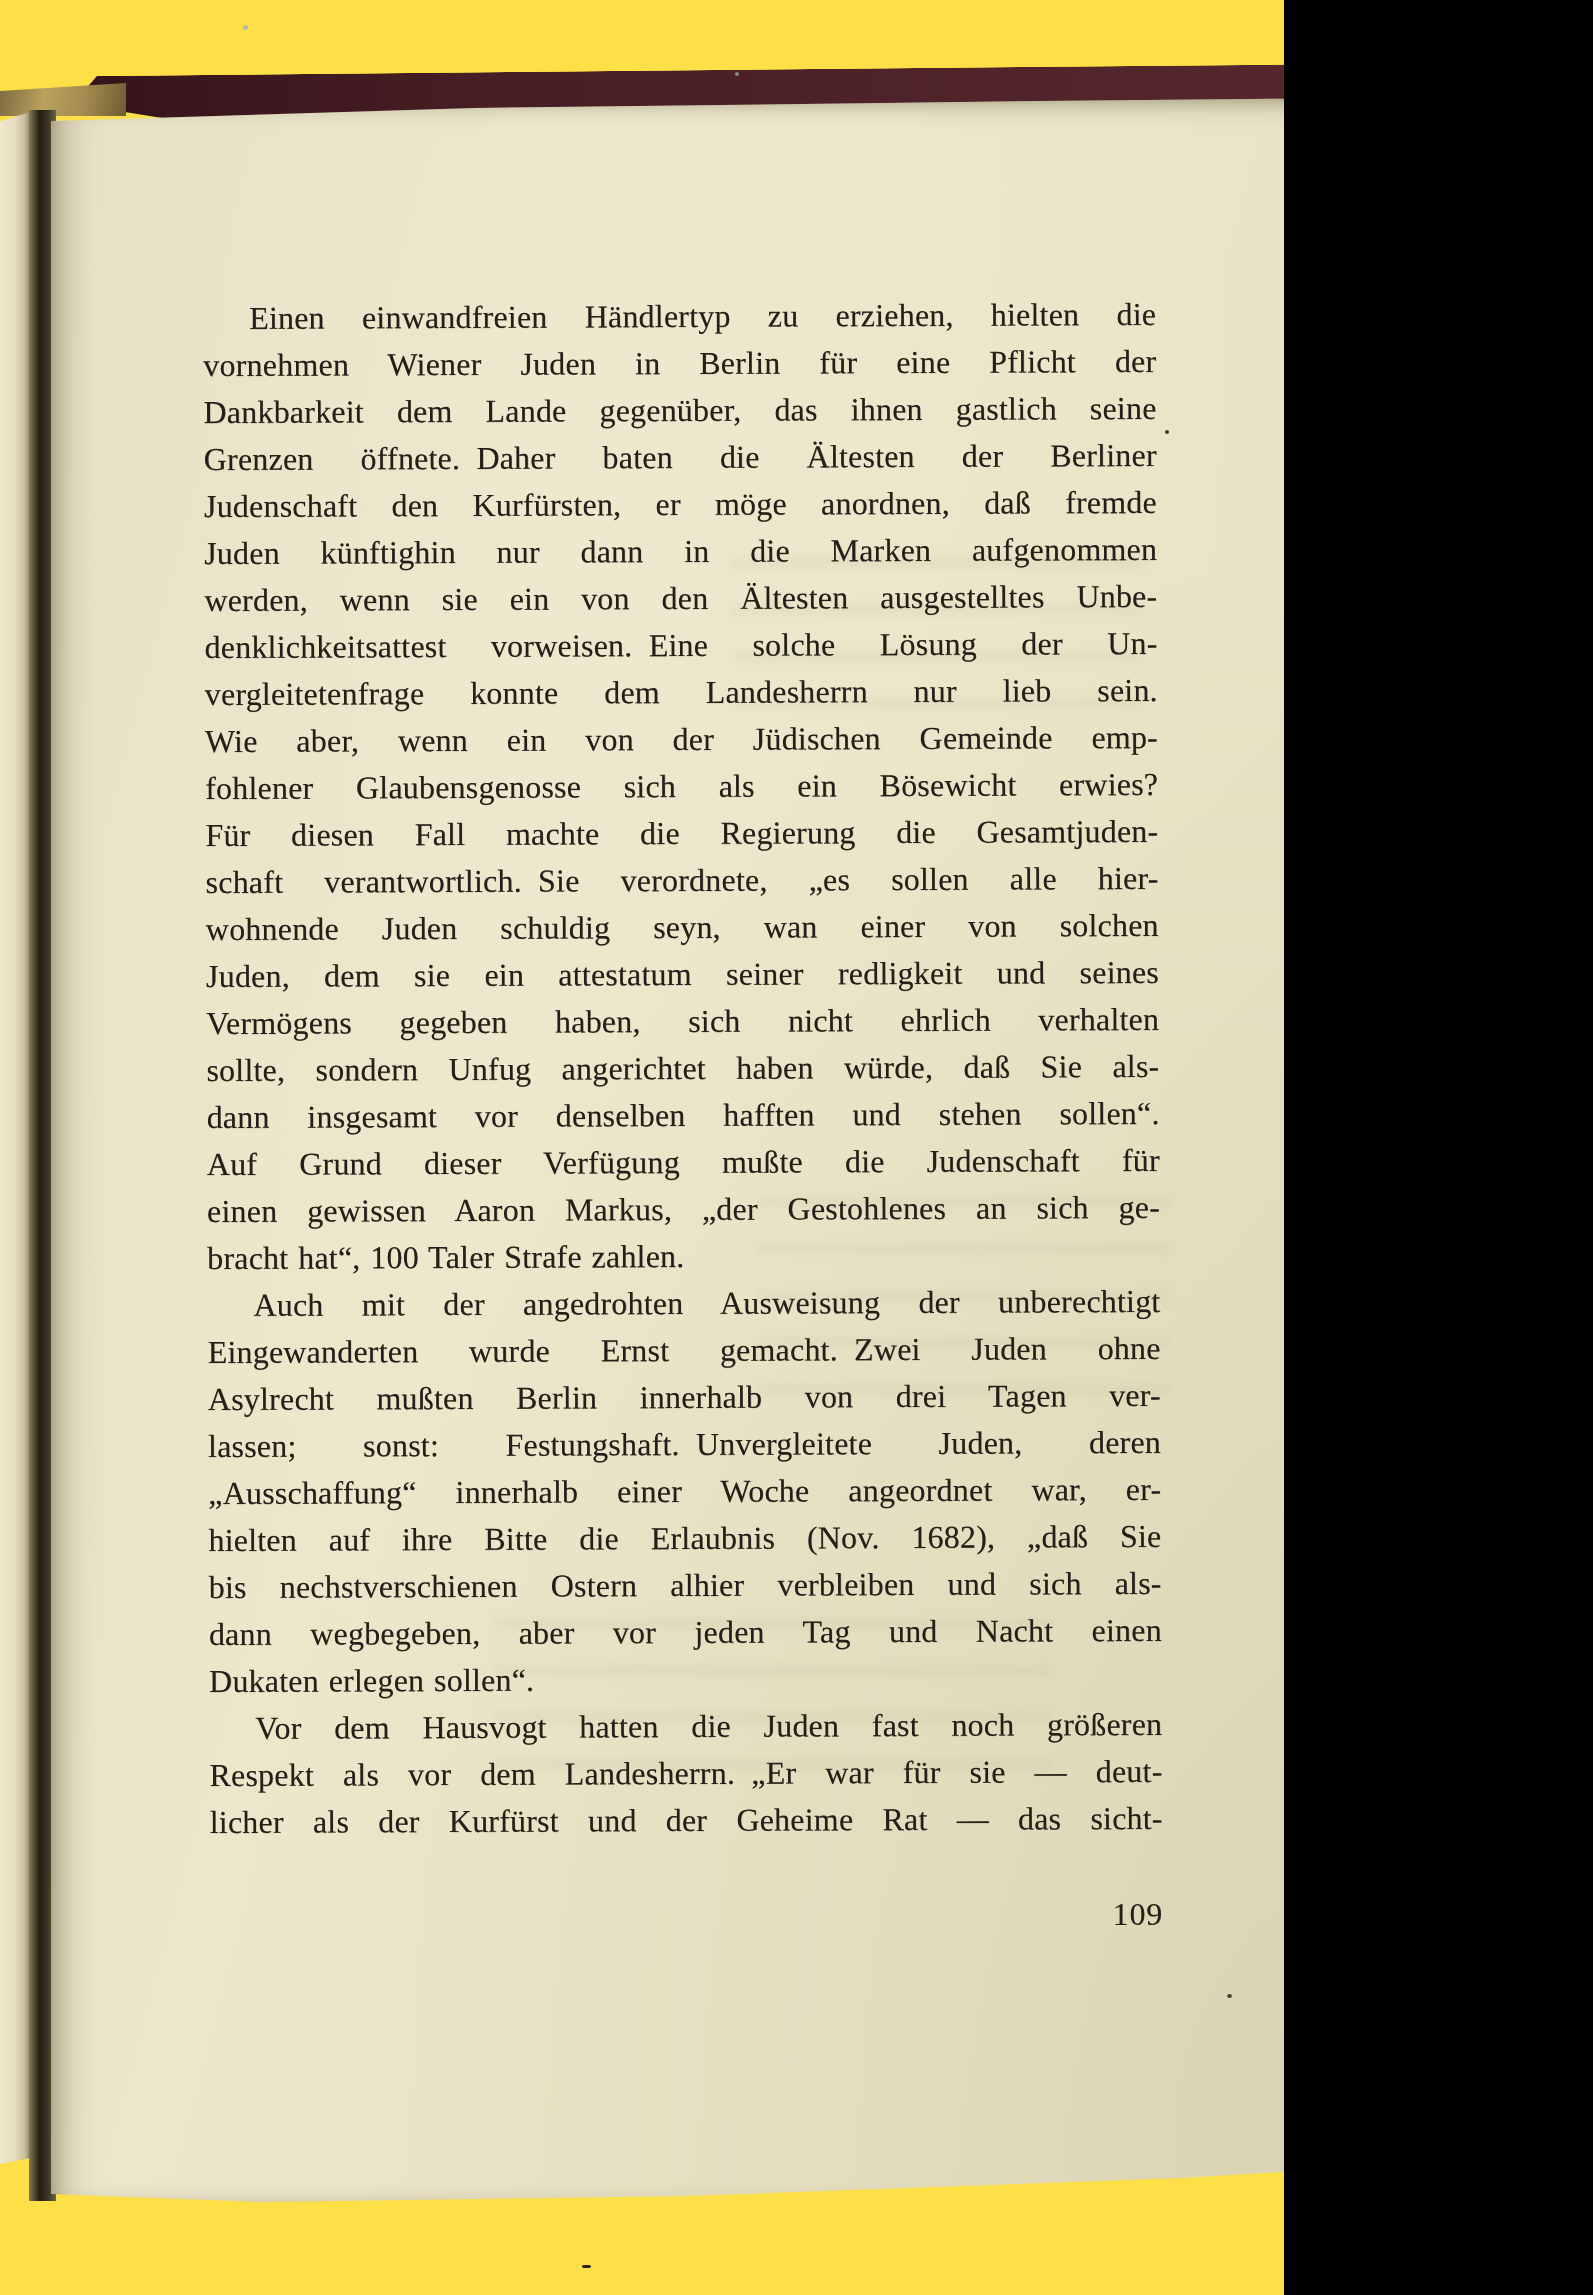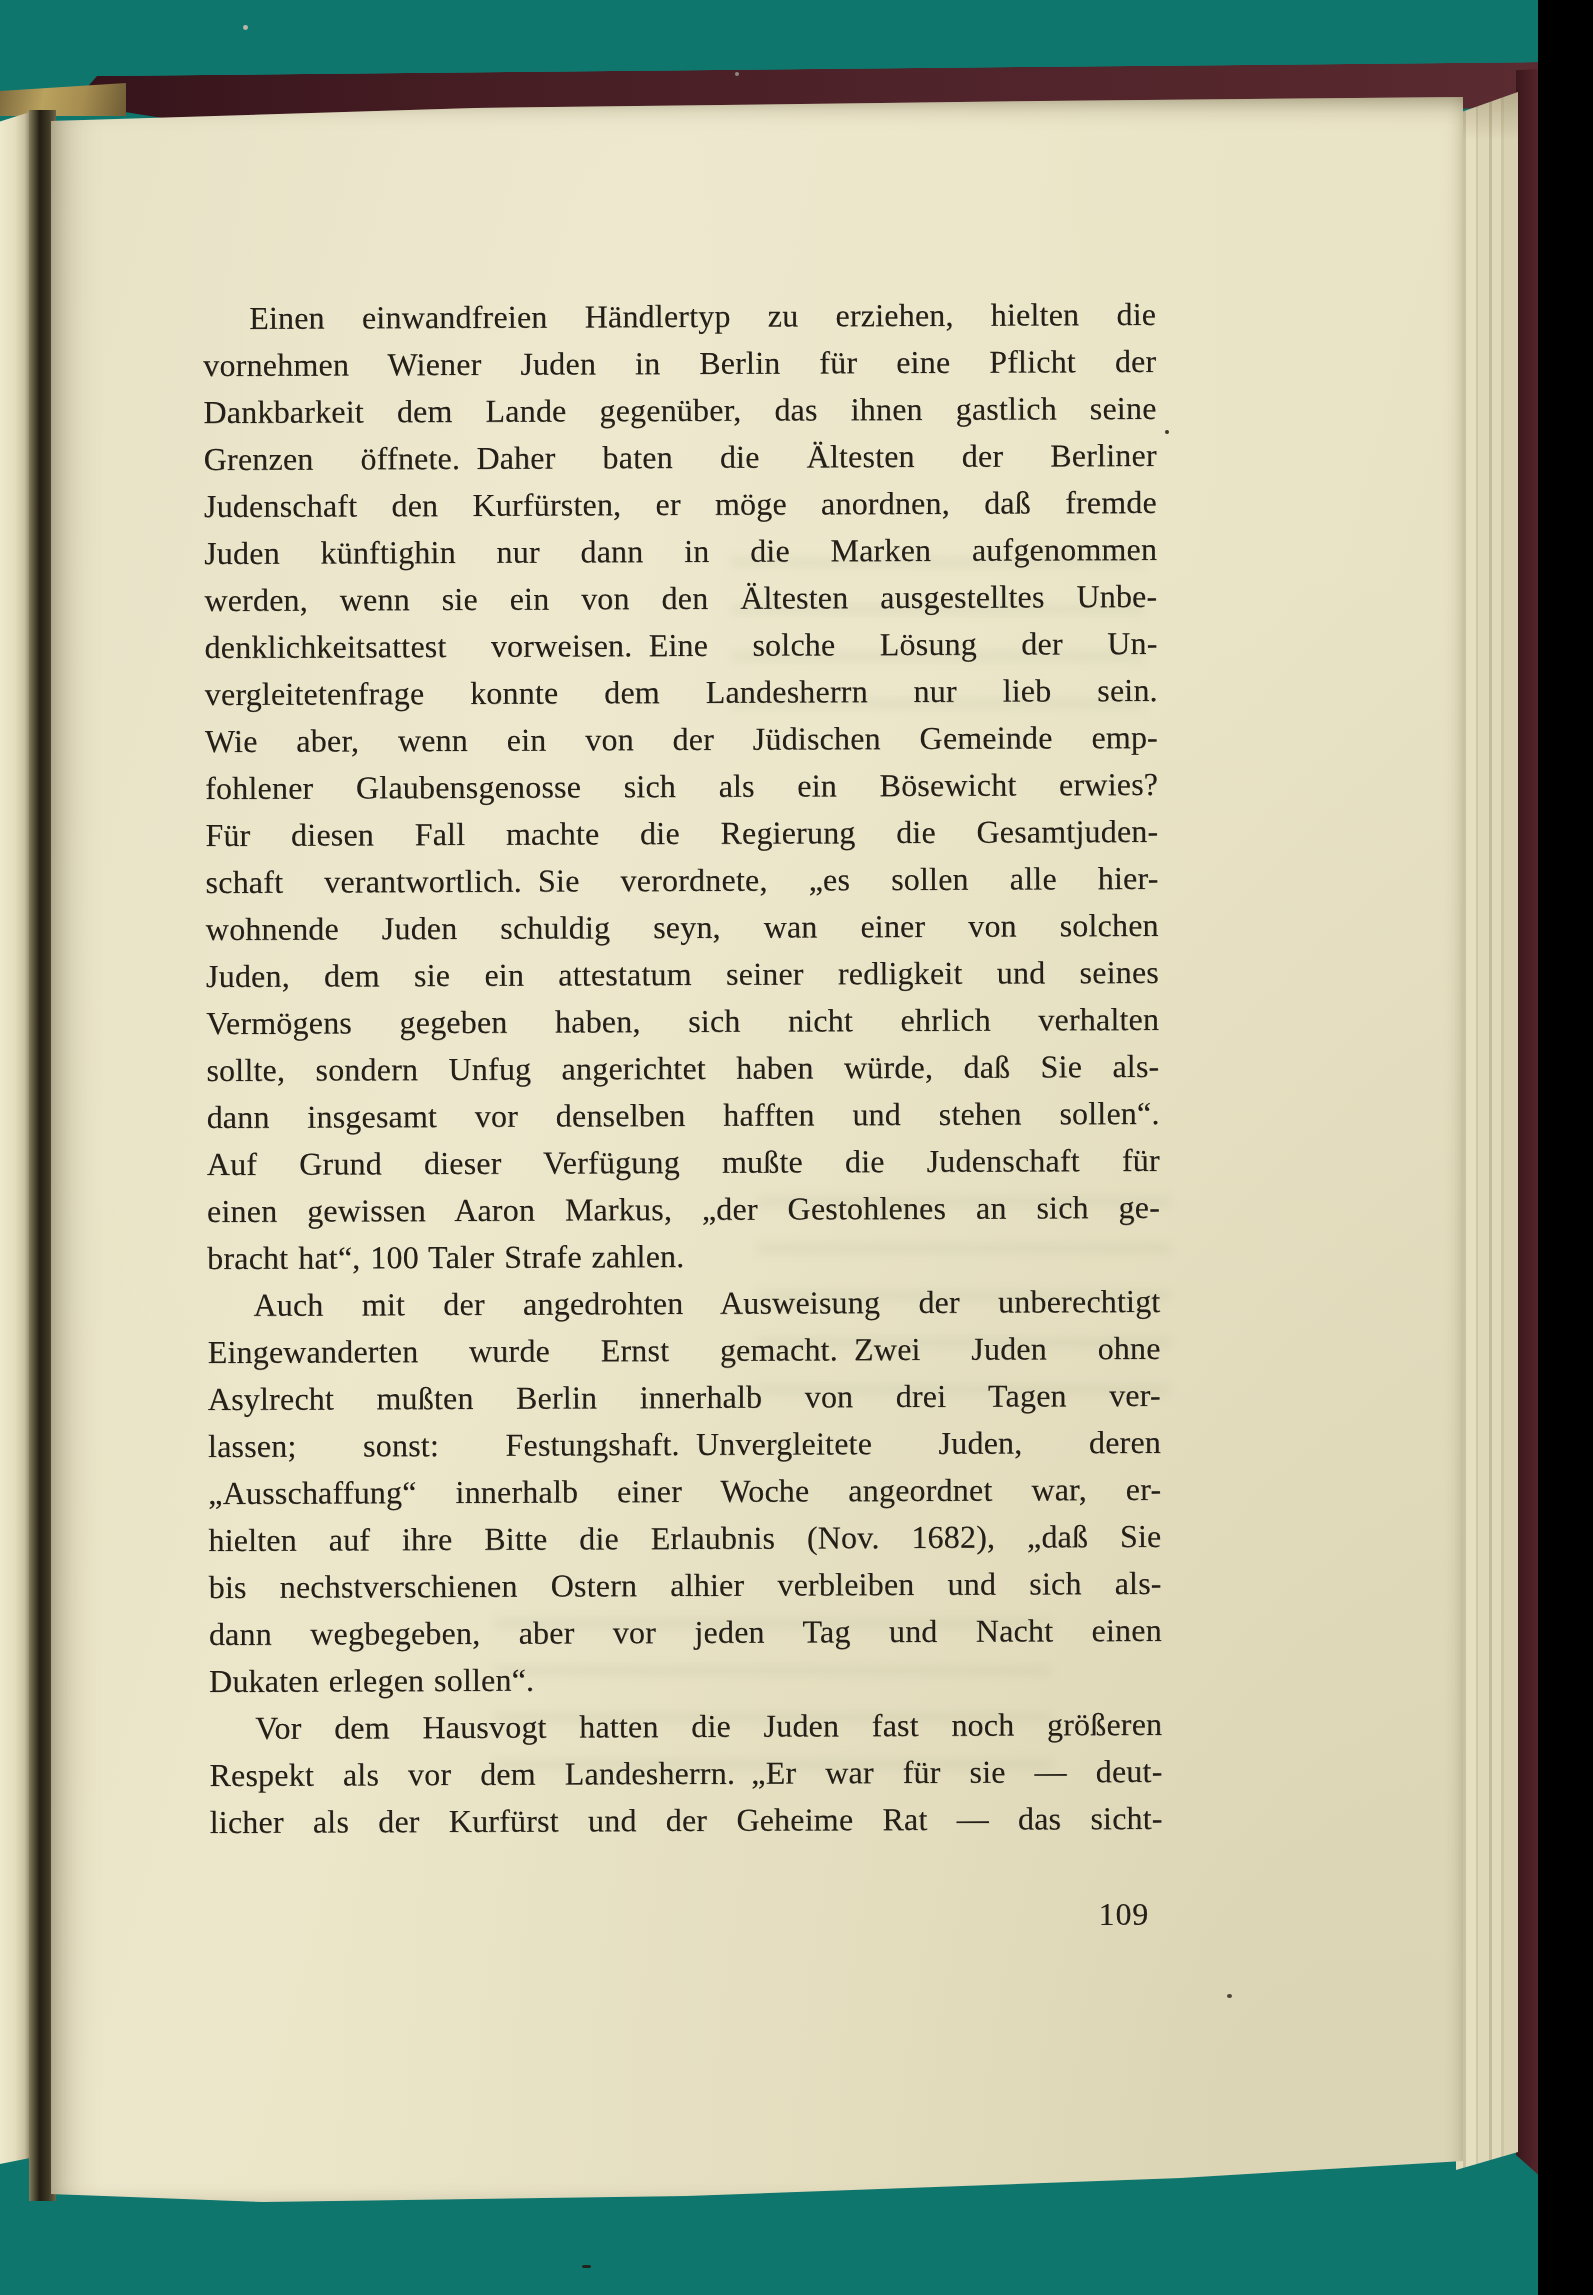--- a/index.html
+++ b/index.html
@@ -1,18 +1,18 @@
 <!DOCTYPE html>
 <html style="font-size:12.7px"><head>
 <meta charset="utf-8">
 <style>
   html,body{margin:0;padding:0;background:#000;}
   .scene{
-    position:relative;width:1538px;height:2295px;overflow:hidden;
-    background:#0f766e;
+    position:relative;width:1284px;height:2295px;overflow:hidden;
+    background:#fde047;
     font-family:"Liberation Serif","DejaVu Serif",serif;
   }
   
   .cover-top{
     position:absolute;left:73px;top:69px;width:1492px;height:46px;
     background:linear-gradient(to right,#35131a,#451d23 25%,#4e2329 55%,#56282e 85%,#5b2c31);
     transform:skewY(-0.55deg);
     clip-path:polygon(24px 0,100% 0,100% 100%,108px 100%,0 60%);
   }
   
@@ -82,21 +82,21 @@
     text-shadow:0.3px 0.3px 0.5px rgba(32,27,16,.4);
   }
   .para{margin:0;}
   .line{
     text-align:justify;text-align-last:justify;text-justify:inter-word;
     white-space:normal;
   }
   .line.first{text-indent:46px;}
   .line.pe{text-align-last:left;}
   .page-number{
-    position:absolute;top:1801px;right:314px;
+    position:absolute;top:1801px;right:300px;
     color:#242019;font-size:32px;line-height:32px;letter-spacing:0.8px;
     text-shadow:0.3px 0.3px 0.5px rgba(32,27,16,.4);
   }
   
   .speck{position:absolute;border-radius:50%;}
   .s1{left:243px;top:25px;width:4.8px;height:4.8px;background:#b9b5a8;}
   .s2{left:735px;top:72px;width:4px;height:4px;background:#8d897d;}
   .s3{left:1165px;top:430px;width:4px;height:4px;background:#3c3628;}
   .s4{left:1227px;top:1994px;width:4.8px;height:4px;background:#4a4434;}
   .s5{left:582px;top:2265px;width:8.8px;height:3.2px;background:#23211c;border-radius:40%;}

